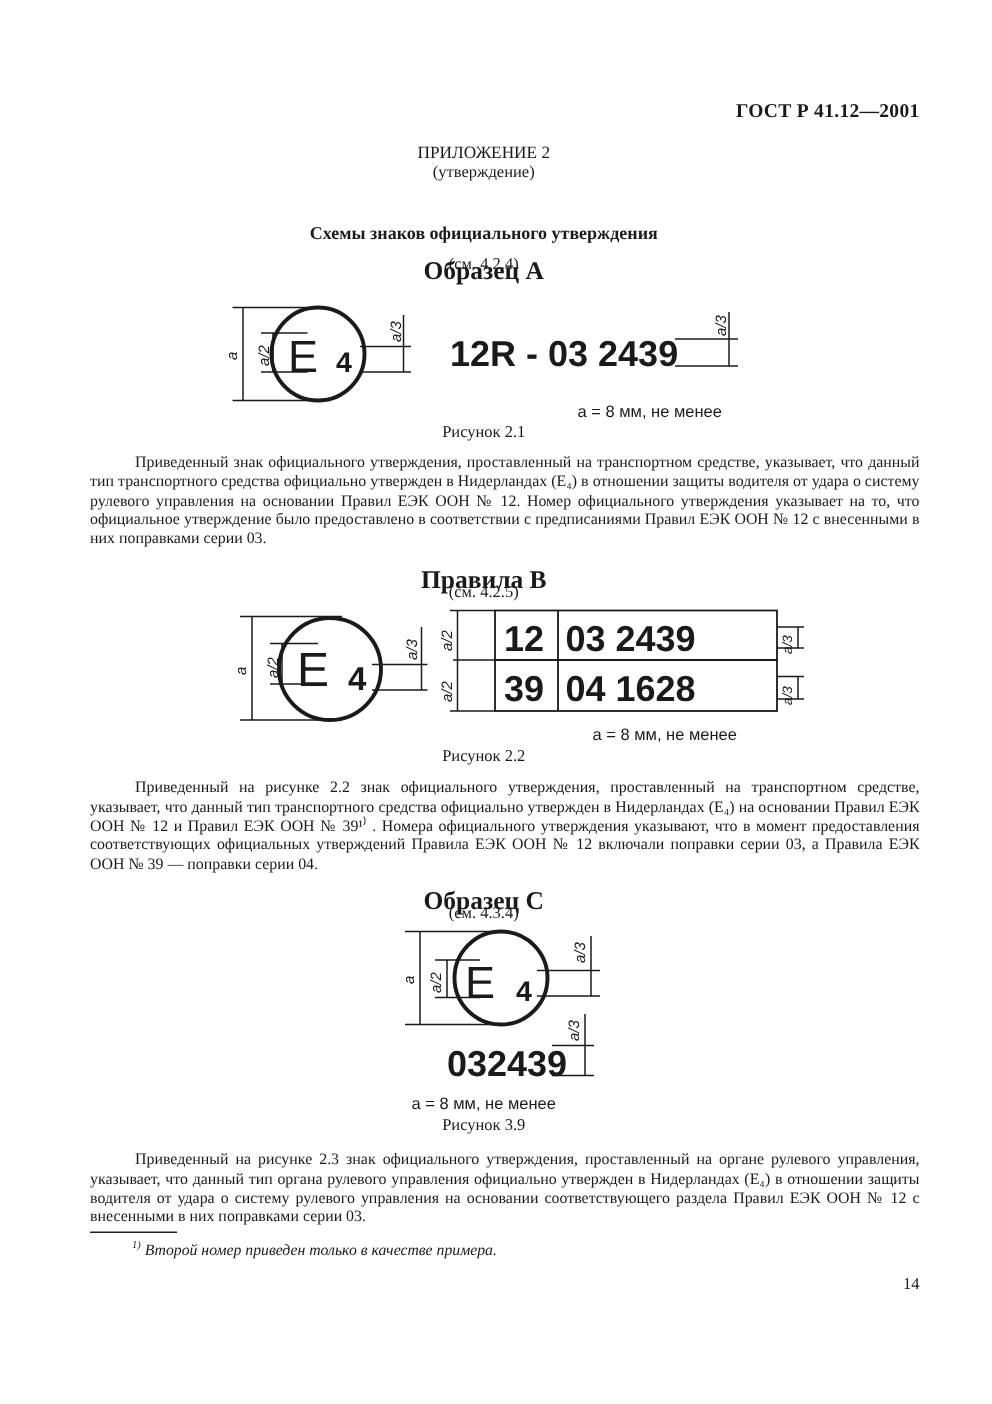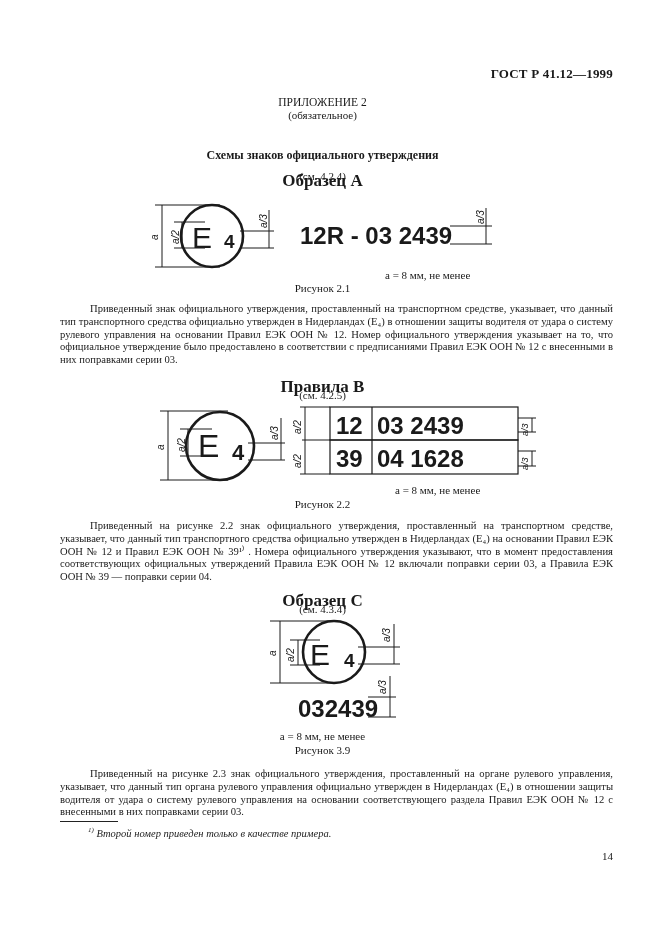--- a/index.html
+++ b/index.html
@@ -6,36 +6,36 @@
     body { width: 661px; height: 936px; position: relative; overflow: hidden; color: #1a1a1a; font-family: "Liberation Serif", serif; }
     .abs { position: absolute; }
     .header-code { right: 48px; top: 66px; font-size: 13px; font-weight: bold; letter-spacing: 0.2px; }
     .center { left: 0; width: 645px; text-align: center; }
     .appendix { top: 96px; font-size: 11.5px; }
     .appendix-sub { top: 109px; font-size: 11px; }
     .section-title { top: 148px; font-size: 12px; font-weight: bold; }
     .sample-title { font-size: 17px; font-weight: bold; }
     .sample-ref { font-size: 11px; }
     .fig-caption { font-size: 11px; }
-    .note-sans { font-family: Liberation Serif, serif; font-size: 11px; }
+    .note-sans { font-family: Liberation Sans, sans-serif; font-size: 11px; }
     .para { left: 60px; width: 553px; font-size: 10.6px; line-height: 12.8px; text-align: justify; }
     .para p { margin: 0; text-indent: 30px; font-family: Liberation Serif, serif; }
     .footnote-rule { left: 60px; top: 821px; width: 58px; height: 1px; background: #222; }
     .footnote { left: 88px; top: 826px; font-size: 10.5px; font-style: italic; }
     .footnote sup { font-size: 7px; }
     .page-num { right: 48px; top: 850px; font-size: 11px; }
     svg text { font-family: "Liberation Sans", sans-serif; }
   </style>
 </head>
 <body>
 
-<div class="abs header-code">ГОСТ Р 41.12—1999</div>
+<div class="abs header-code">ГОСТ Р 41.12—2001</div>
 
 <div class="abs center appendix">ПРИЛОЖЕНИЕ 2</div>
-<div class="abs center appendix-sub">(обязательное)</div>
+<div class="abs center appendix-sub">(утверждение)</div>
 
 <div class="abs center section-title">Схемы знаков официального утверждения</div>
 
 <div class="abs center sample-title" style="top:171px">Образец А</div>
 <div class="abs center sample-ref" style="top:170px">(см. 4.2.4)</div>
 
 <svg class="abs" style="left:140px;top:200px" width="400" height="80">
   <g stroke="#1a1a1a" stroke-width="1" fill="none">
 
     <line x1="15" y1="5" x2="80" y2="5"></line>

